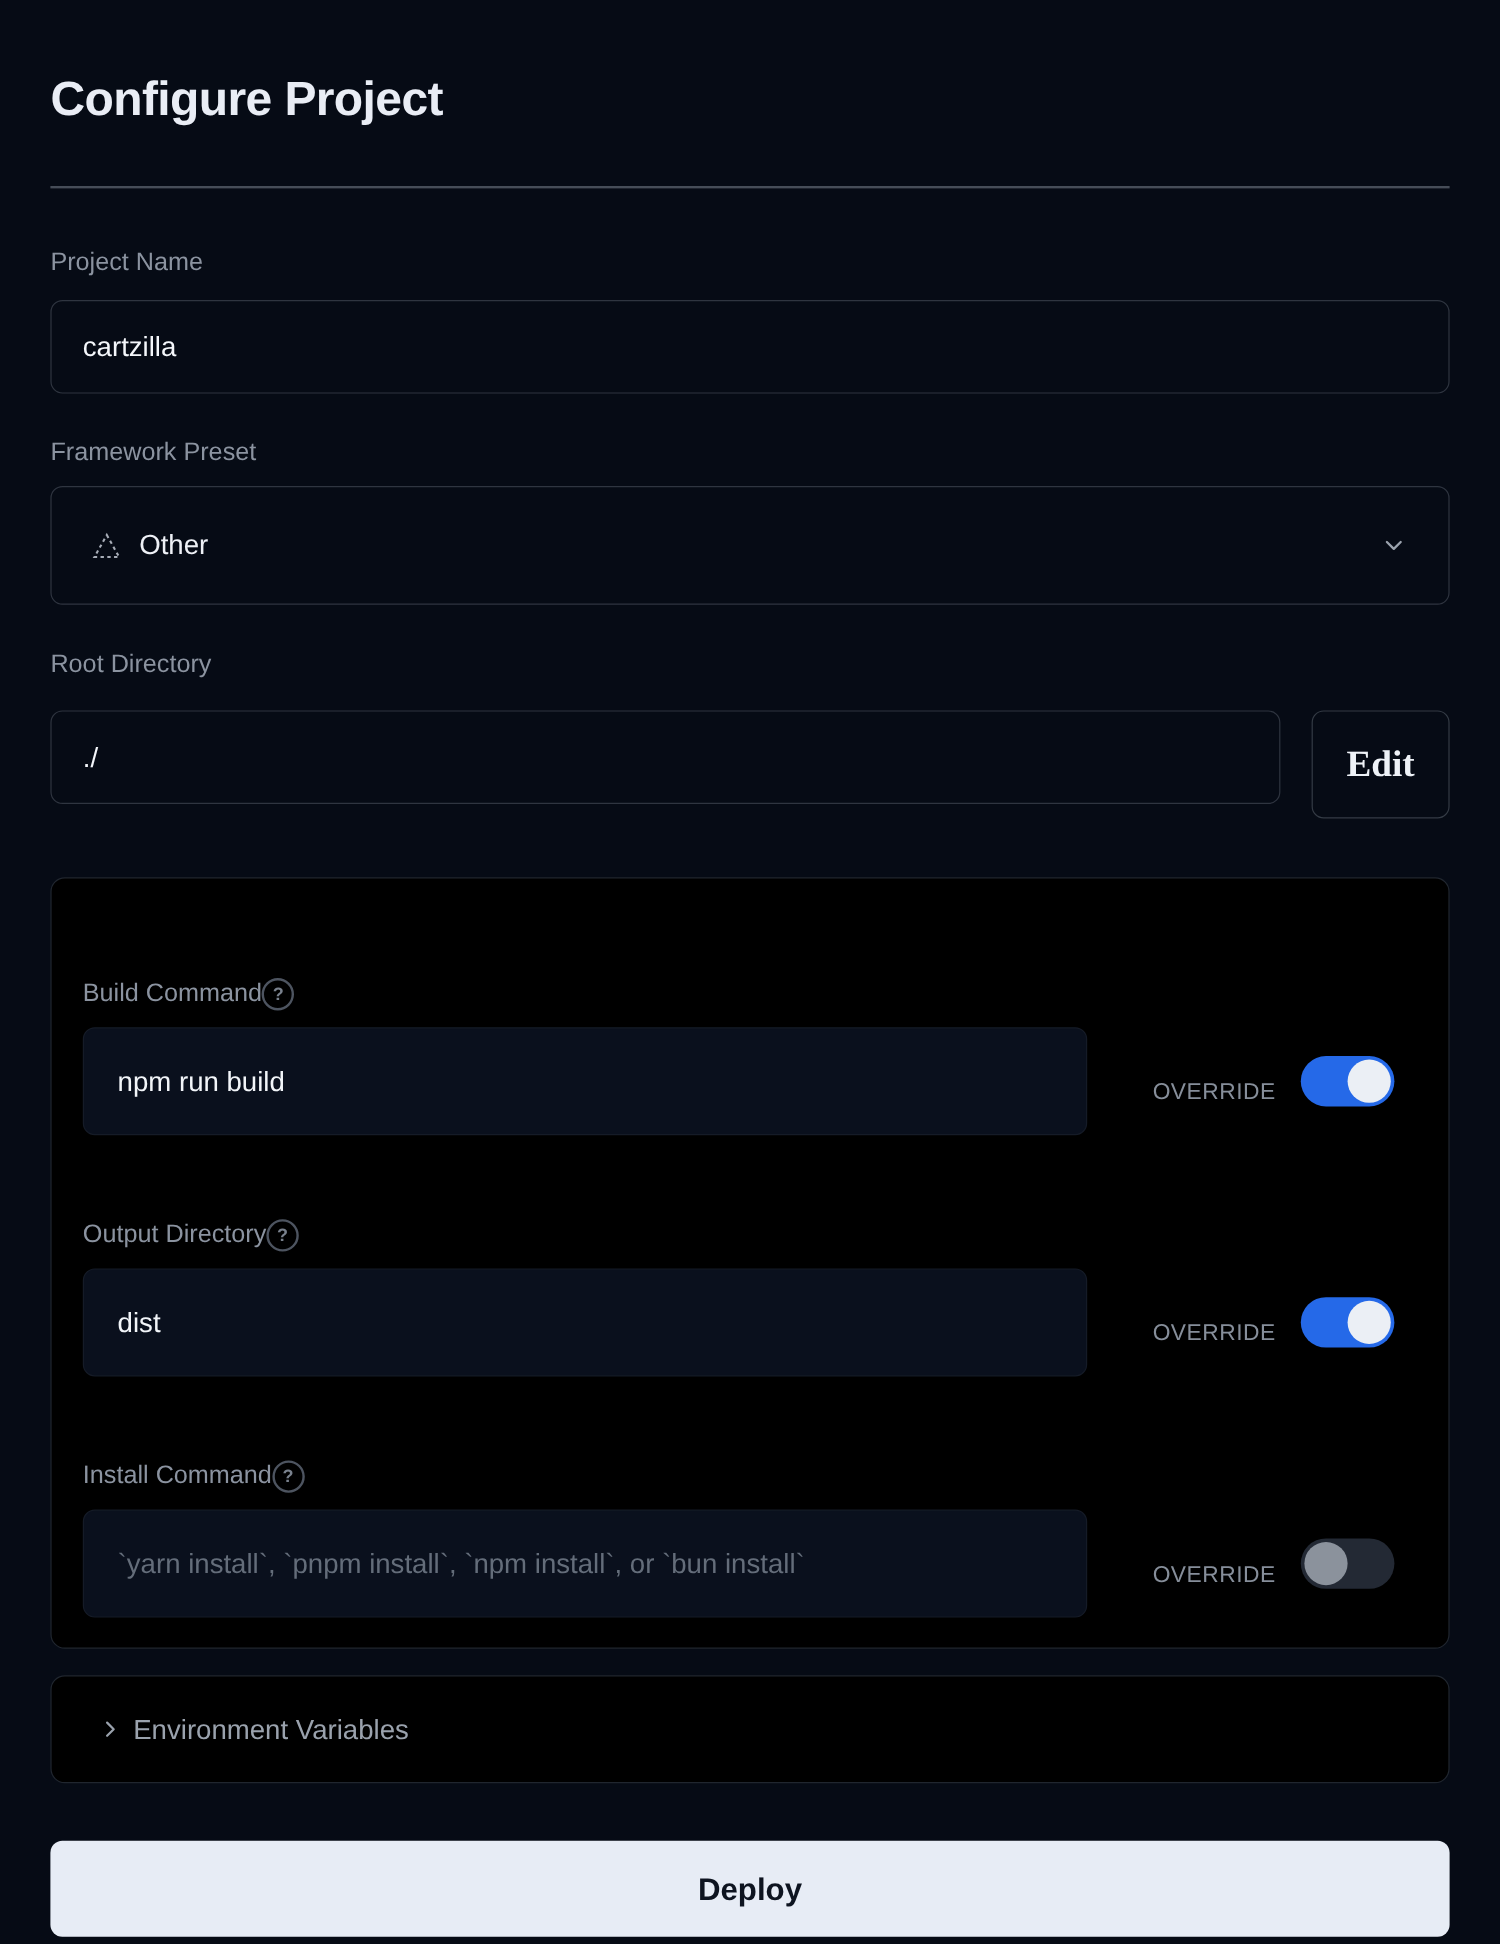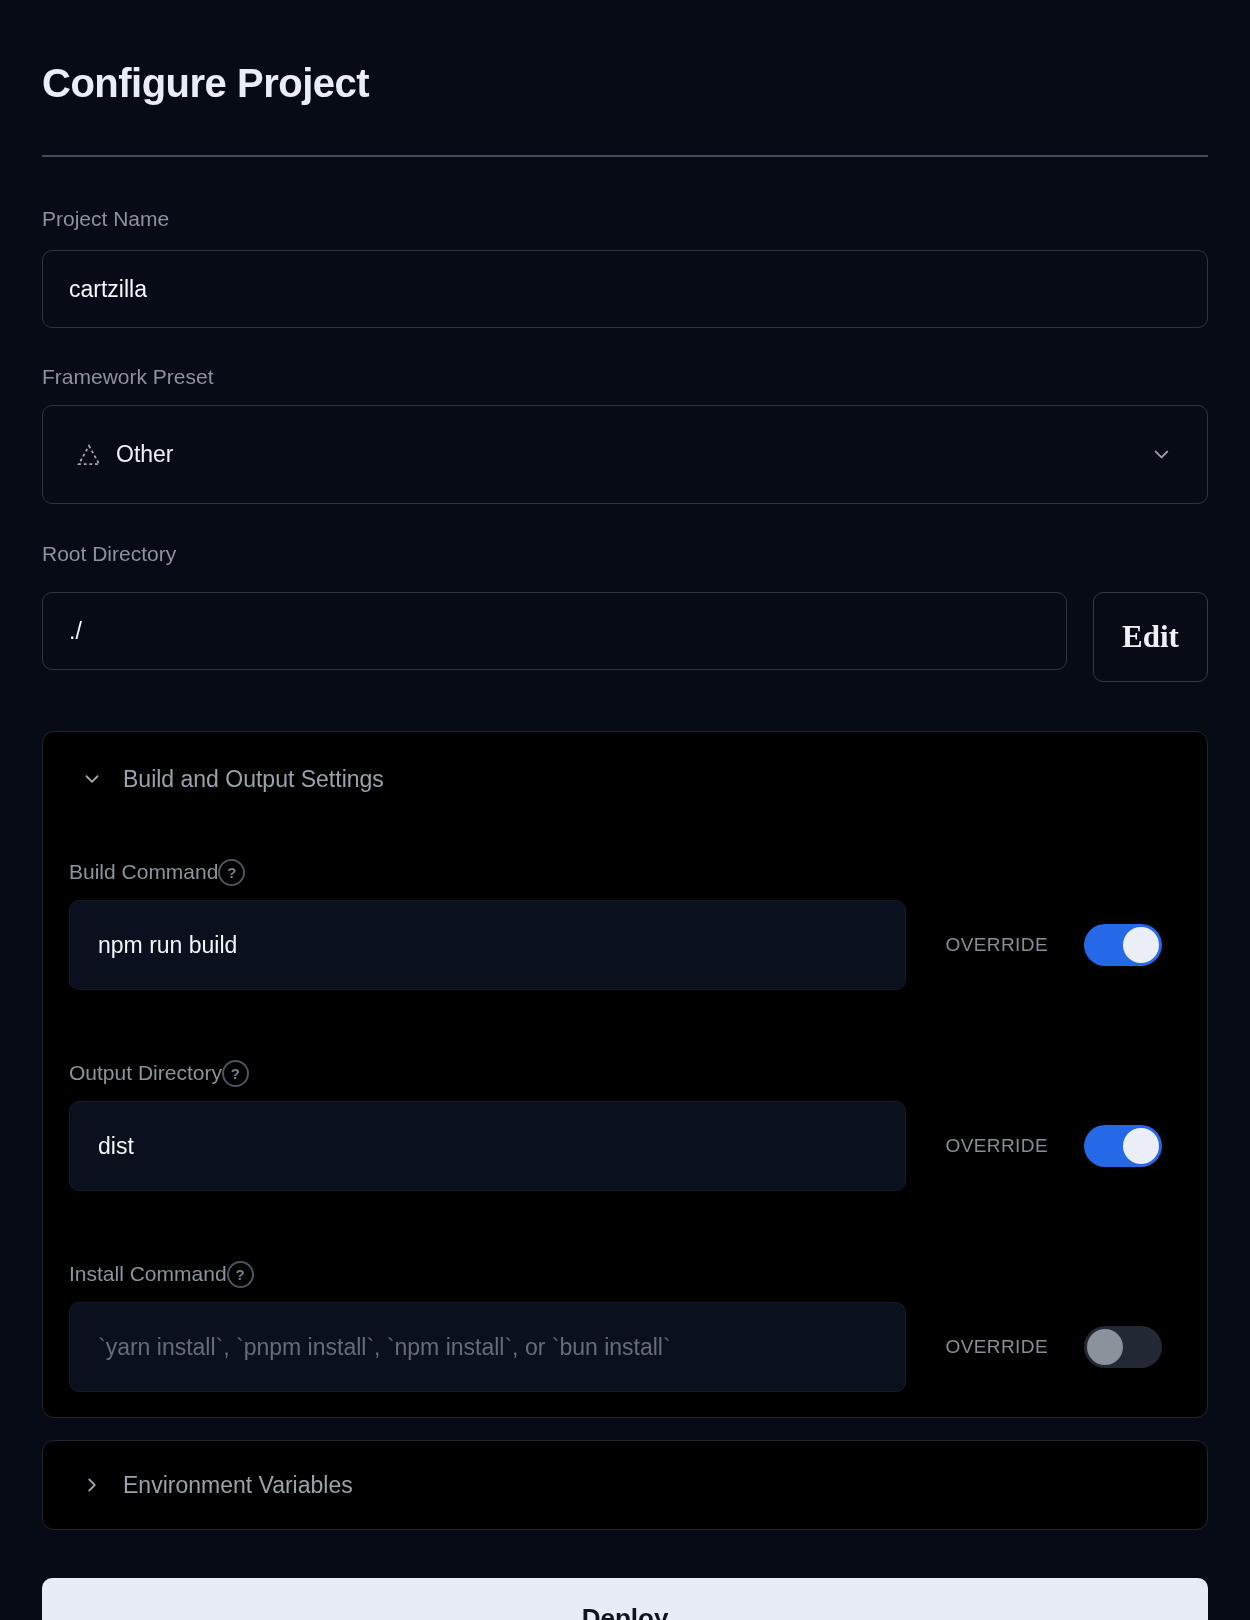--- a/index.html
+++ b/index.html
@@ -75,35 +75,35 @@
 
   .input-row { display:flex; align-items:center; }
   .inner-input {
     width:837px; height:90px;
     background:#0a101d; border:1px solid #151b27; border-radius:10px;
     color:#f2f5f9; font-size:23px; padding:0 28px;
     font-family:"Liberation Sans", sans-serif; outline:none;
   }
   .inner-input::placeholder { color:#646d7a; opacity:1; }
   .override-cluster {
-    margin-left:auto; display:flex; align-items:center; gap:36px;
+    margin-left:auto; display:flex; align-items:flex-end; gap:21px;
     padding-right:19px;
   }
   .override-label { font-size:19px; letter-spacing:0.4px; color:#868e9a; }
 
   .toggle { width:78px; height:42px; border-radius:21px; position:relative; cursor:pointer; flex:0 0 78px; }
   .toggle .knob { position:absolute; top:3px; width:36px; height:36px; border-radius:50%; }
   .toggle.on { background:#2569e8; }
   .toggle.on .knob { right:3px; background:#ebeff5; }
   .toggle.off { background:#232934; }
   .toggle.off .knob { left:3px; background:#8b929c; }
 
   .env-panel {
     margin-top:22px; height:90px;
-    display:flex; align-items:center; gap:20px;
+    display:flex; align-items:center; gap:8px;
     padding-left:38px; cursor:pointer;
   }
   .env-panel .panel-title { font-size:23px; color:#9aa2ad; }
 
   .deploy-button {
     margin-top:48px; width:100%; height:80px;
     background:#e7ecf5; border:none; border-radius:10px;
     color:#0e1420; font-size:26px; font-weight:600;
     font-family:"Liberation Sans", sans-serif; cursor:pointer;
   }
@@ -136,28 +136,20 @@
   </span>
 </div>
 
 <div class="field-label rd">Root Directory</div>
 <div class="root-row">
   <input class="text-input" type="text" value="./" style="">
   <button class="edit-button">Edit</button>
 </div>
 
 <div class="panel build-panel">
-  <div class="panel-header">
-    <span>
-      <svg class="chev" width="22" height="22" viewBox="0 0 24 24">
-          <path d="M6 9l6 6 6-6" fill="none" stroke="#9aa2ad" stroke-width="2" stroke-linecap="round" stroke-linejoin="round"></path>
-        </svg>
-    </span>
-    <span class="panel-title">Build and Output Settings</span>
-  </div>
 
   <div class="group-label">
     <span class="gl-text">Build Command</span>
     <span class="help-icon">?</span>
   </div>
   <div class="input-row">
     <input class="inner-input" type="text" value="npm run build" style="">
     <div class="override-cluster">
       <span class="override-label">OVERRIDE</span>
       <div class="toggle on">

